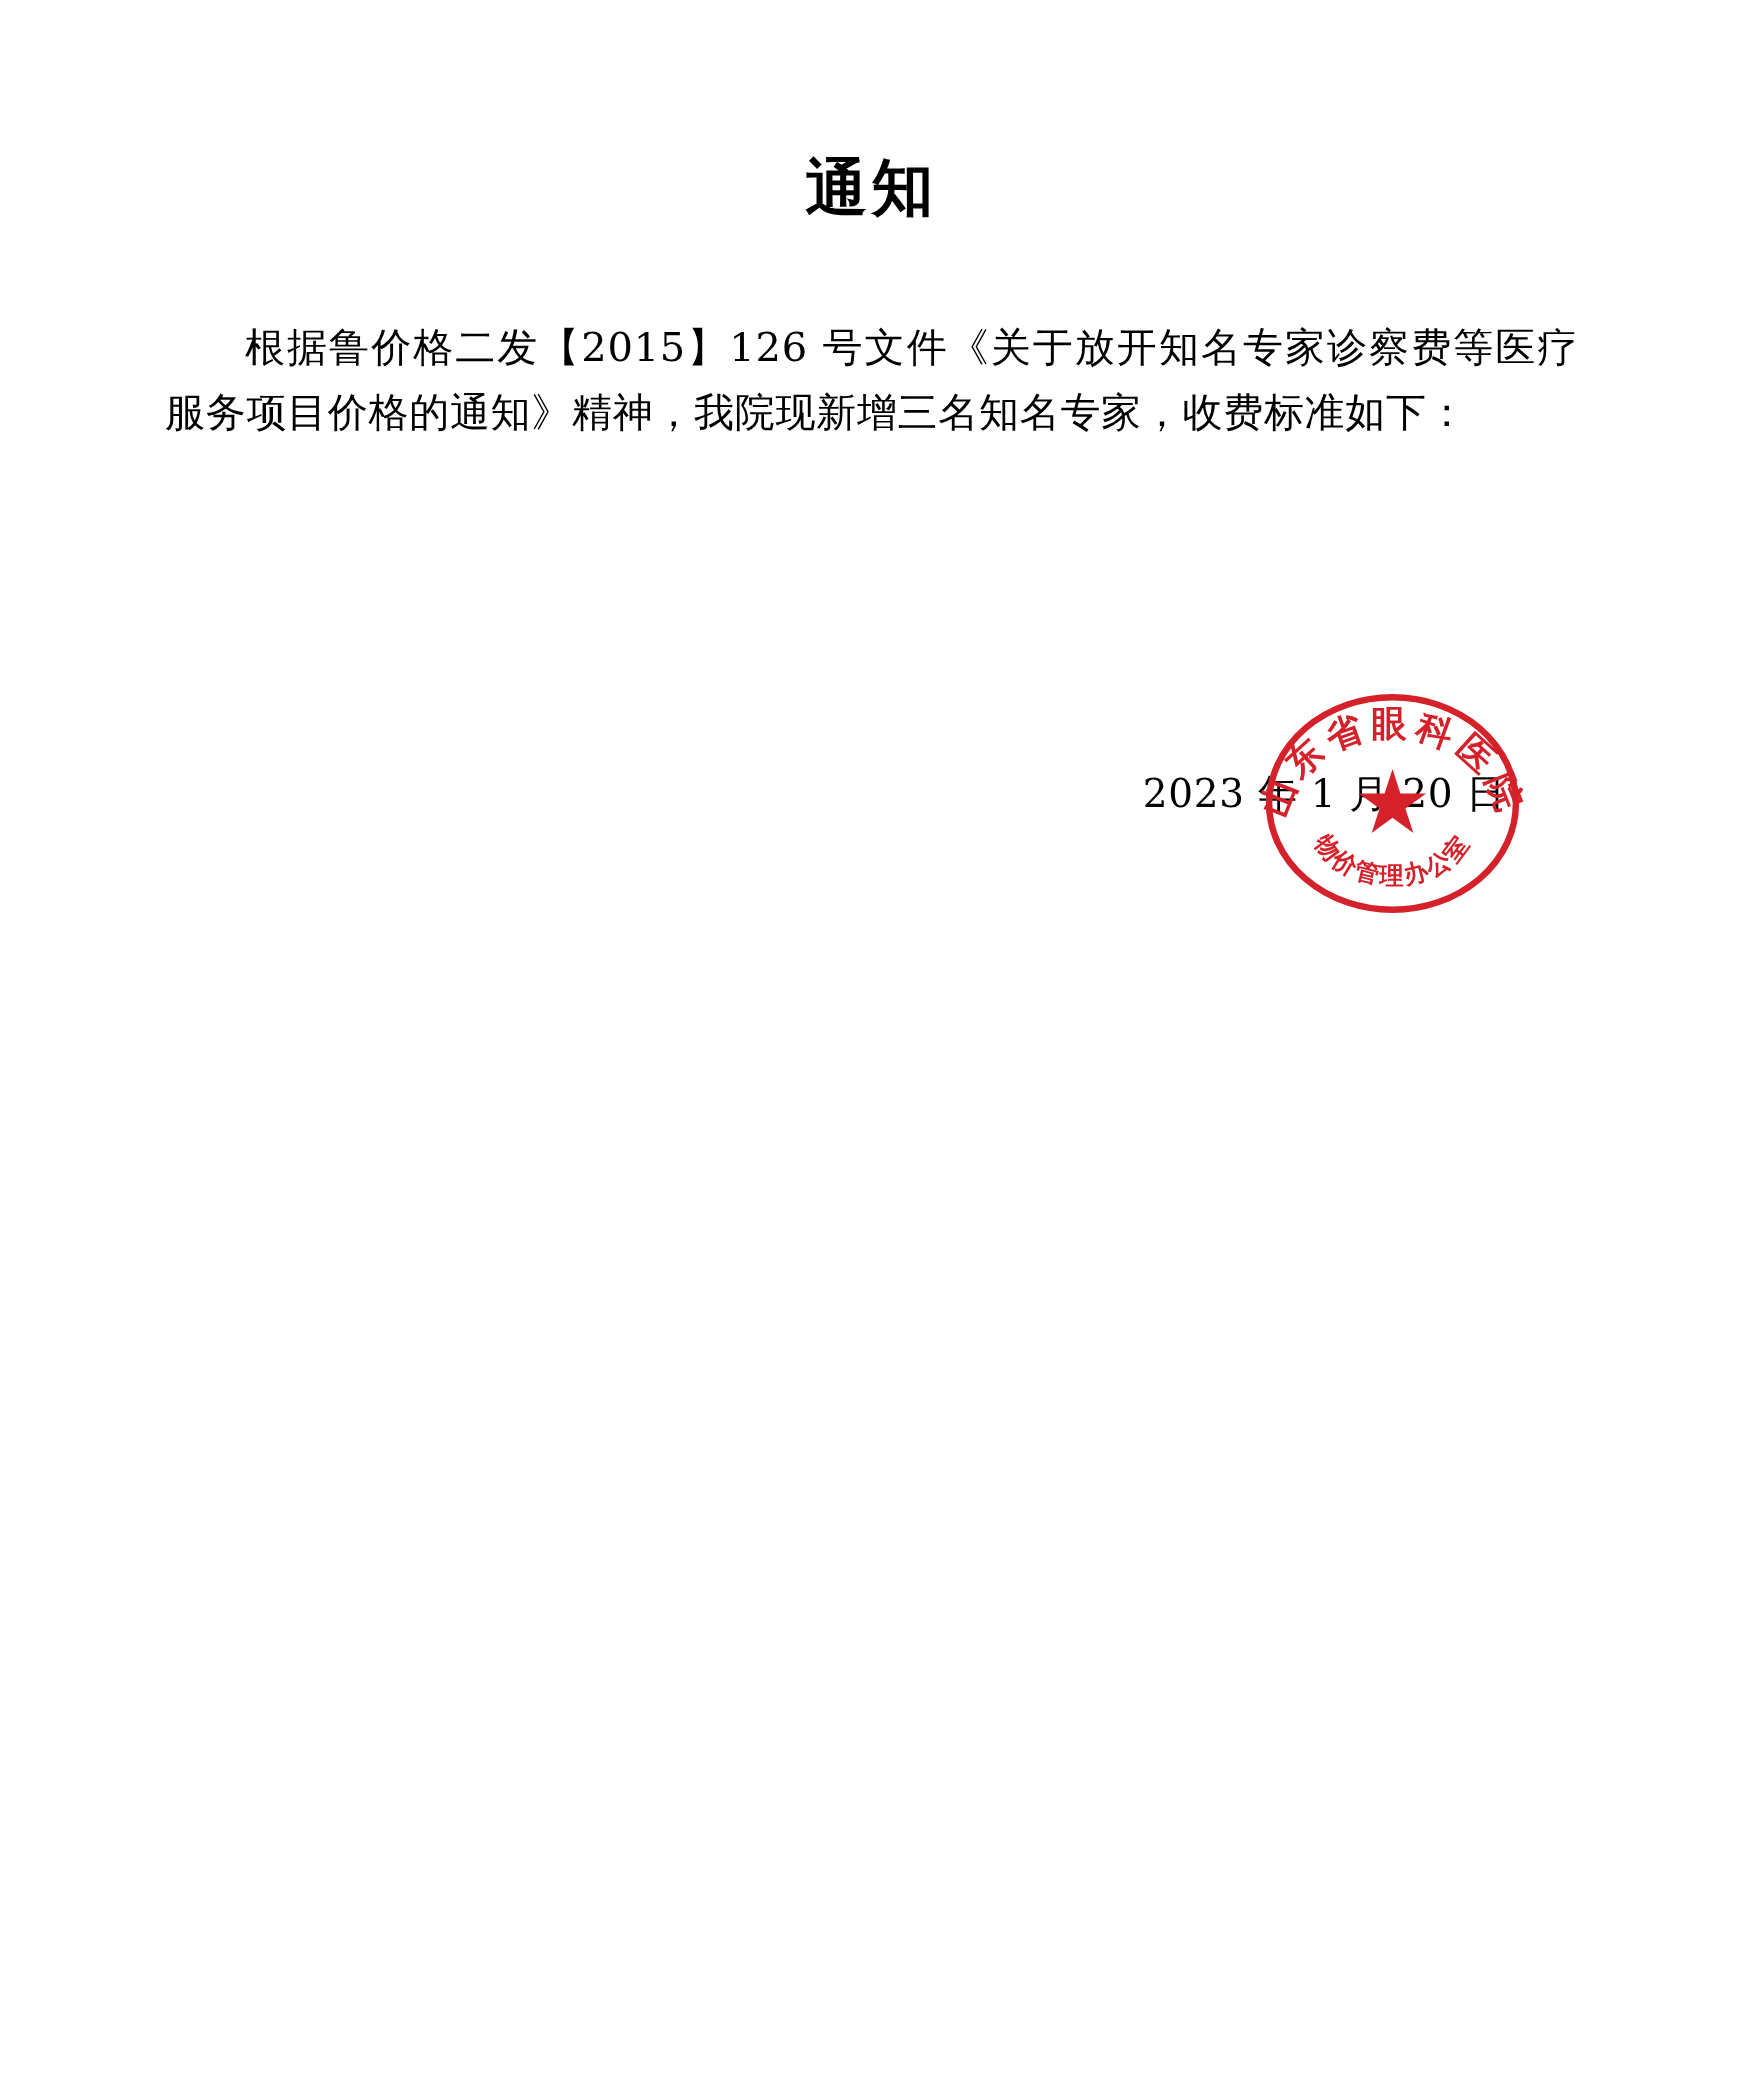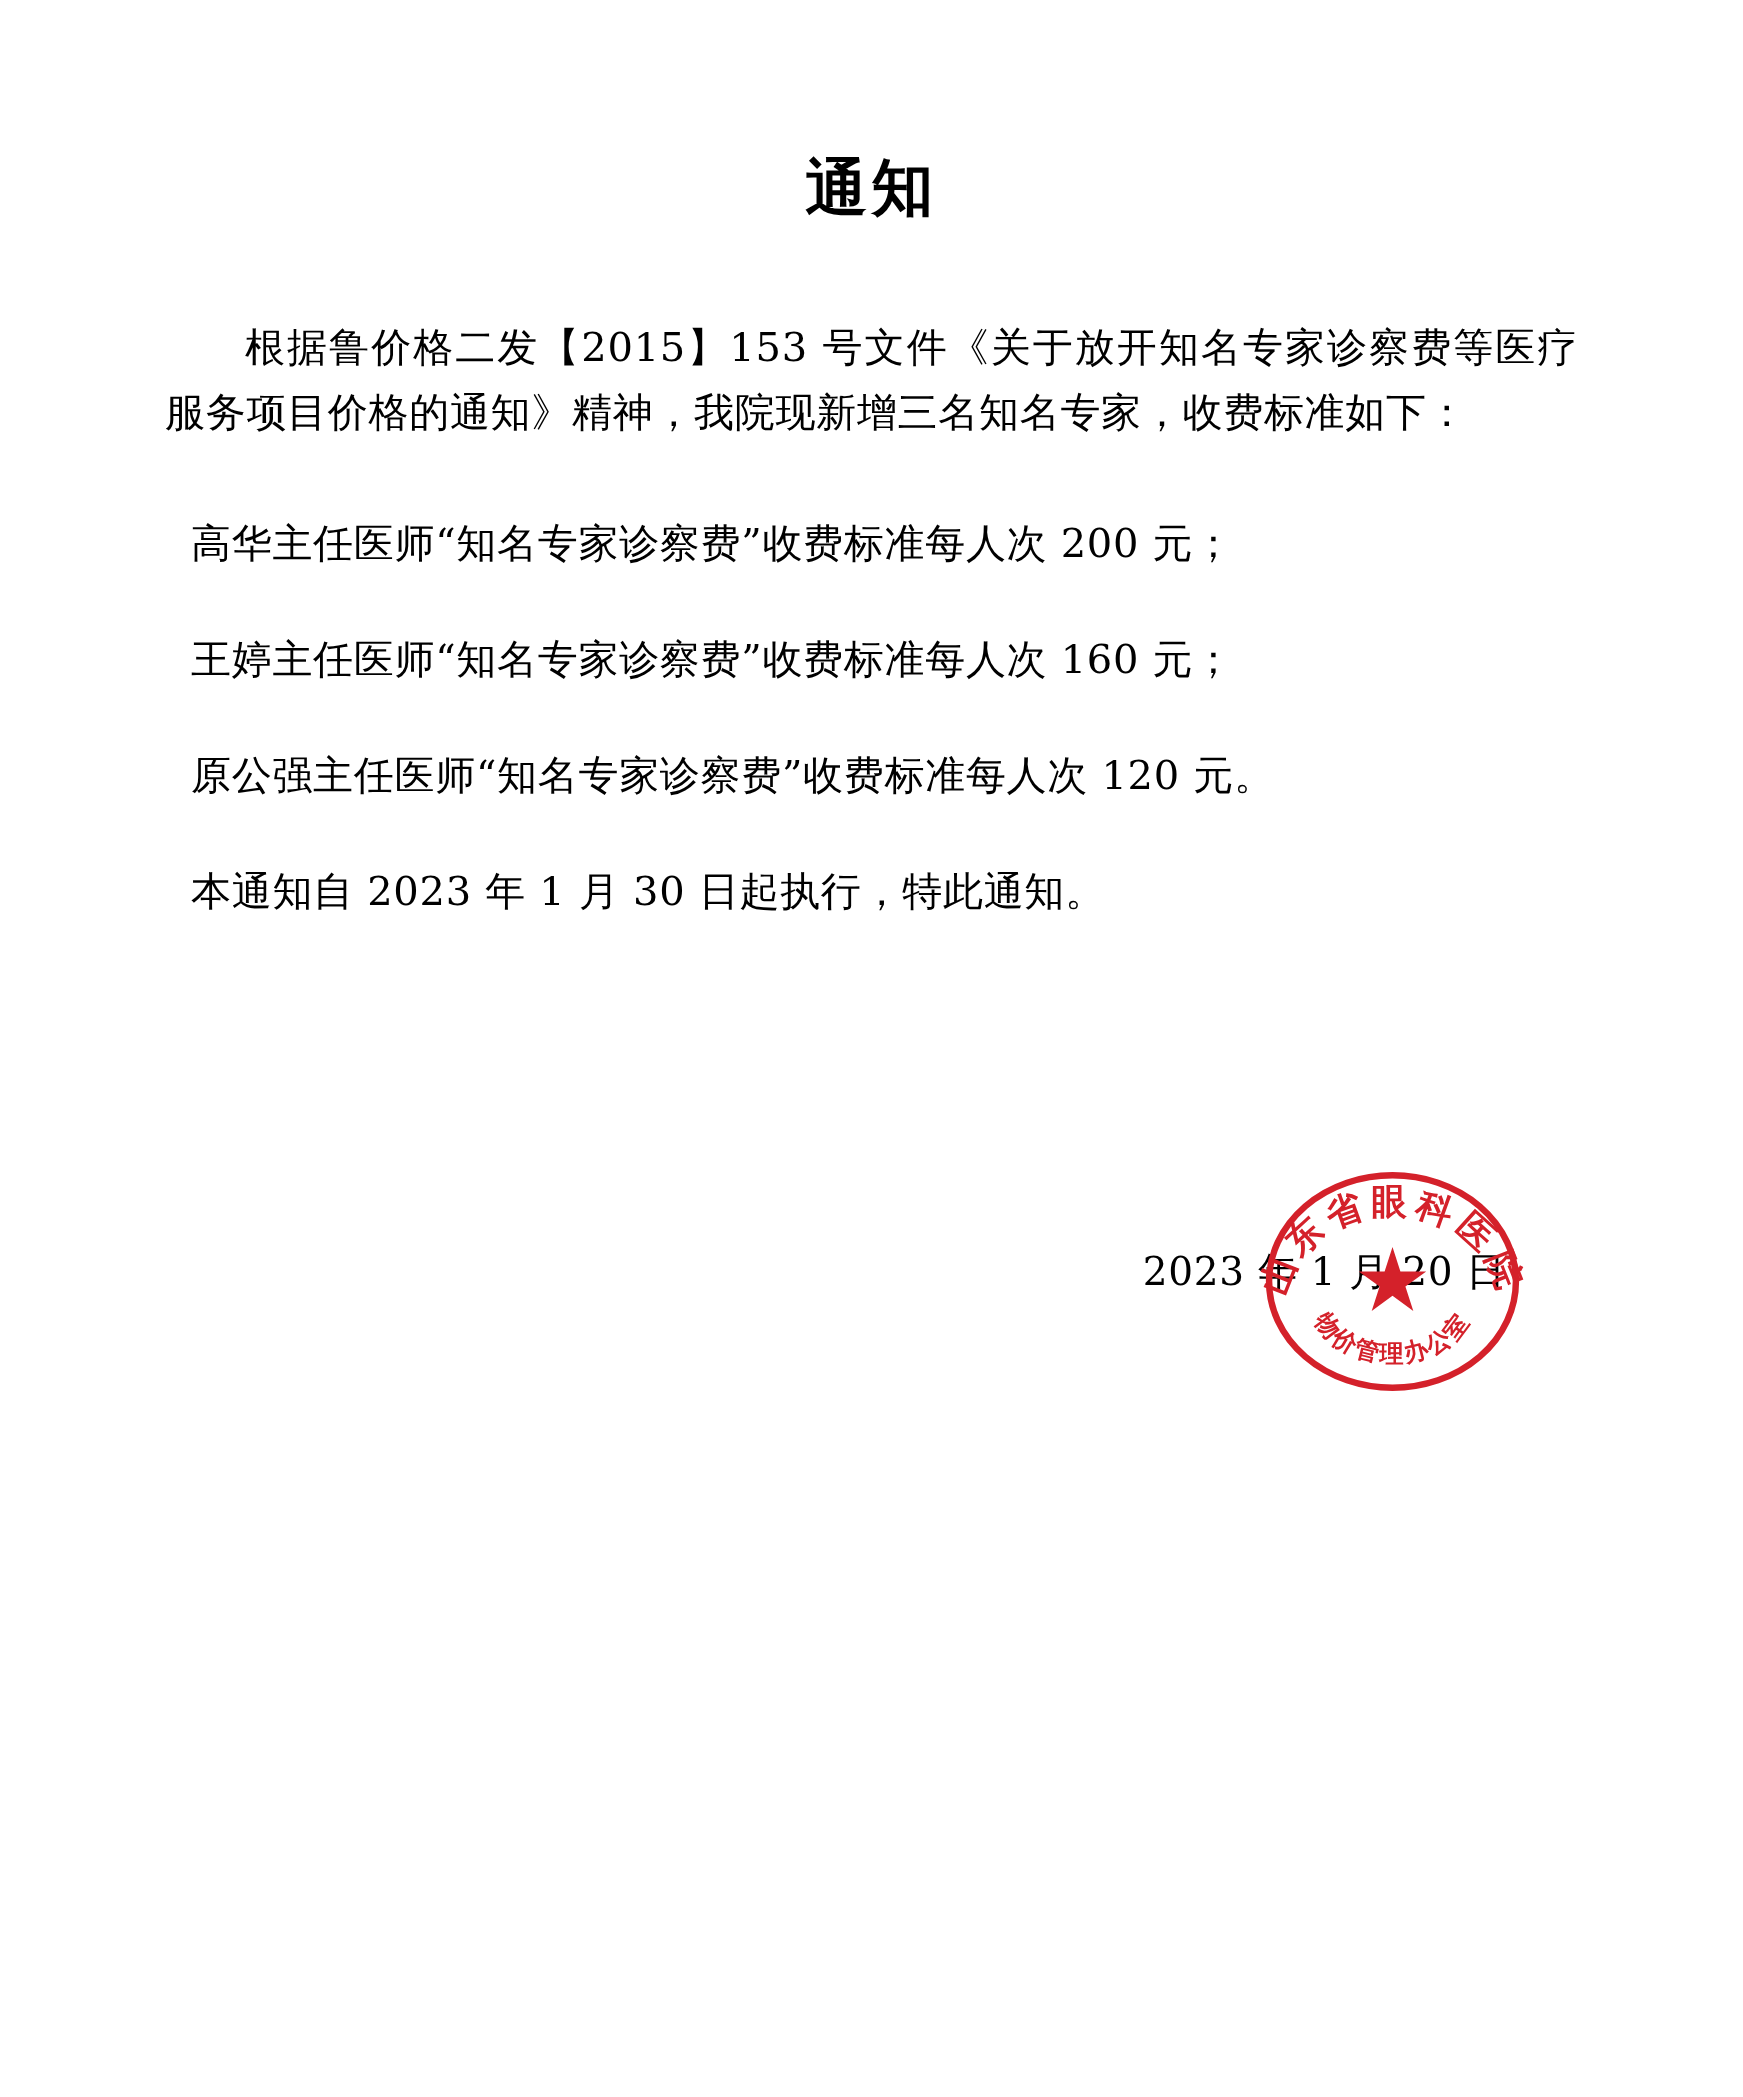--- a/index.html
+++ b/index.html
@@ -93,28 +93,22 @@
   }
 </style>
 </head>
 <body>
 
 <div class="page">
 
   <h1 class="doc-title">通知</h1>
 
   <div class="body-block">
-    <p class="para indent">根据鲁价格二发【2015】153 号文件《关于放开知名专家诊察费等医疗服务项目价格的通知》精神，我院现新增三名知名专家，收费标准如下：</p>
+    <p class="para indent">根据鲁价格二发【2015】126 号文件《关于放开知名专家诊察费等医疗服务项目价格的通知》精神，我院现新增三名知名专家，收费标准如下：</p>
 
-    <div class="fee-list">
-      <p class="fee-item">高华主任医师“知名专家诊察费”收费标准每人次 200 元；</p>
-      <p class="fee-item">王婷主任医师“知名专家诊察费”收费标准每人次 160 元；</p>
-      <p class="fee-item">原公强主任医师“知名专家诊察费”收费标准每人次 120 元。</p>
-      <p class="effective">本通知自 2023 年 1 月 30 日起执行，特此通知。</p>
-    </div>
   </div>
 
   <div class="signature-area">
     <div class="sign-date">2023 年 1 月 20 日</div>
 
     <div class="seal">
       <svg width="287" height="287" viewBox="0 0 400 400" xmlns="http://www.w3.org/2000/svg">
         <defs>
           <path id="outerArc" d="M 52,215 A 150,130 0 0 1 348,215" fill="none"></path>
           <path id="innerArc" d="M 92,252 A 112,82 0 0 0 308,252" fill="none"></path>

